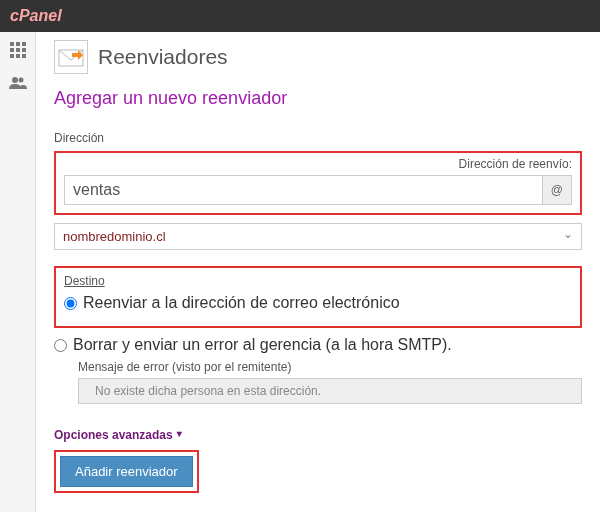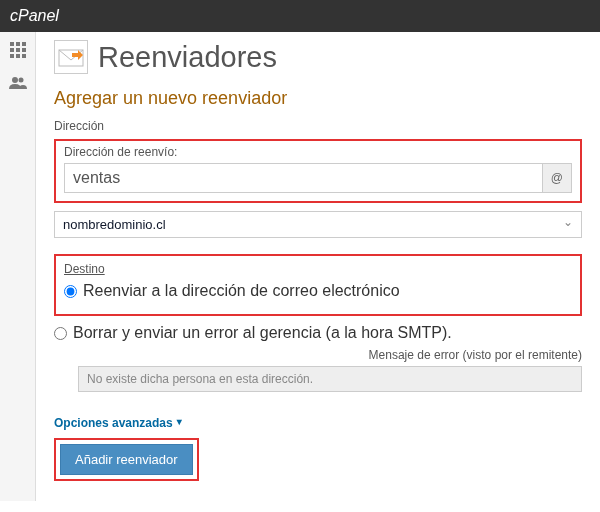--- a/index.html
+++ b/index.html
@@ -1,51 +1,51 @@
 <!DOCTYPE html>
 <html><head>
 <meta charset="utf-8">
 <style>
   * { box-sizing: border-box; margin: 0; padding: 0; }
   body { font-family: -apple-system, BlinkMacSystemFont, "Segoe UI", Arial, sans-serif; font-size: 13px; color: #333; background: #fff; width: 600px; }
   
   .topbar { background: #333; height: 32px; display: flex; align-items: center; padding: 0 10px; }
-  .logo { color: #ffffff; font-weight: normal; font-style: italic; font-size: 16px; }
+  .logo { color: #fca5a5; font-weight: bold; font-style: italic; font-size: 16px; }
   
   .body-wrap { display: flex; }
   .sidebar { width: 36px; background: #f5f5f5; border-right: 1px solid #ddd; padding-top: 10px; display: flex; flex-direction: column; align-items: center; gap: 14px; }
   .sidebar-icon { color: #777; font-size: 16px; cursor: pointer; }
   
   .main { flex: 1; padding: 8px 18px 20px 18px; }
   
   .page-header { display: flex; align-items: center; gap: 10px; margin-bottom: 14px; }
   .page-icon { width: 34px; height: 34px; border: 1px solid #ccc; display: flex; align-items: center; justify-content: center; background: #fff; }
-  .page-title { font-size: 29px; font-weight: 400; color: #555; }
+  .page-title { font-size: 21px; font-weight: 400; color: #555; }
   
-  .subtitle { font-size: 18px; font-weight: 400; color: #a16207; margin-bottom: 10px; }
+  .subtitle { font-size: 18px; font-weight: 400; color: #a21caf; margin-bottom: 22px; }
   .section-title { font-size: 12px; font-weight: 400; color: #555; margin-bottom: 6px; }
   
   .annotation { border: 2px solid #e33131; padding: 4px 8px 8px 8px; margin-bottom: 8px; }
   .no-annot { padding: 0 0 8px 0; margin-bottom: 8px; }
   
-  .field-label { font-size: 12px; color: #555; margin-bottom: 4px; }
+  .field-label { font-size: 12px; color: #555; margin-bottom: 4px; text-align: right; }
   .input-row { display: flex; }
   .text-input { flex: 1; border: 1px solid #ccc; padding: 5px 8px; font-size: 16px; background: #fff; color: #555; }
   .addon { border: 1px solid #ccc; border-left: none; background: #eee; padding: 5px 8px; color: #666; font-size: 12px; display: flex; align-items: center; }
-  .select { width: 100%; border: 1px solid #ccc; padding: 5px 8px; font-size: 13px; background: #fff; color: #0f172a; position: relative; }
+  .select { width: 100%; border: 1px solid #ccc; padding: 5px 8px; font-size: 13px; background: #fff; color: #7f1d1d; position: relative; }
   .select::after { content: "⌄"; position: absolute; right: 8px; top: 3px; color: #888; font-size: 12px; }
   
   .radio-row { display: flex; align-items: center; gap: 6px; margin-bottom: 6px; }
   .radio-row input[type=radio] { margin: 0; }
   .radio-label { font-size: 16px; color: #333; }
   
   .indent { margin-left: 24px; }
-  .readonly-input { border: 1px solid #ccc; padding: 5px 8px; font-size: 12px; background: #eee; color: #888; width: 100%; }
+  .readonly-input { border: 1px solid #ccc; padding: 5px 16px; font-size: 12px; background: #eee; color: #888; width: 100%; }
   
-  .adv-link { color: #0369a1; font-size: 12px; font-weight: 600; display: inline-flex; align-items: flex-start; gap: 4px; margin-top: 8px; margin-bottom: 8px; cursor: pointer; }
+  .adv-link { color: #701a75; font-size: 12px; font-weight: 600; display: inline-flex; align-items: flex-start; gap: 4px; margin-top: 8px; margin-bottom: 8px; cursor: pointer; }
   .caret-down { font-size: 10px; }
   
   .btn-primary { background: #4a8ec2; color: #fff; border: 1px solid #3b7db0; padding: 7px 14px; font-size: 13px; cursor: pointer; }
   .btn-annot { border: 2px solid #e33131; padding: 4px; display: inline-block; }
   
   .envelope-svg { width: 26px; height: 20px; }
 </style>
 </head>
 <body>
 
@@ -115,21 +115,21 @@
         <span class="radio-label">Reenviar a la dirección de correo electrónico</span>
       </div>
     </div>
 
     <div class="no-annot">
       <div class="radio-row">
         <input type="radio" name="dest" style="">
         <span class="radio-label">Borrar y enviar un error al gerencia (a la hora SMTP).</span>
       </div>
       <div class="indent">
-        <div class="field-label" style="text-align:right;">Mensaje de error (visto por el remitente)</div>
+        <div class="field-label" style="text-align:left;">Mensaje de error (visto por el remitente)</div>
         <div class="readonly-input">No existe dicha persona en esta dirección.</div>
       </div>
     </div>
 
     <div class="adv-link">
       <span>Opciones avanzadas</span>
       <span class="caret-down">▾</span>
     </div>
     <br>
 

